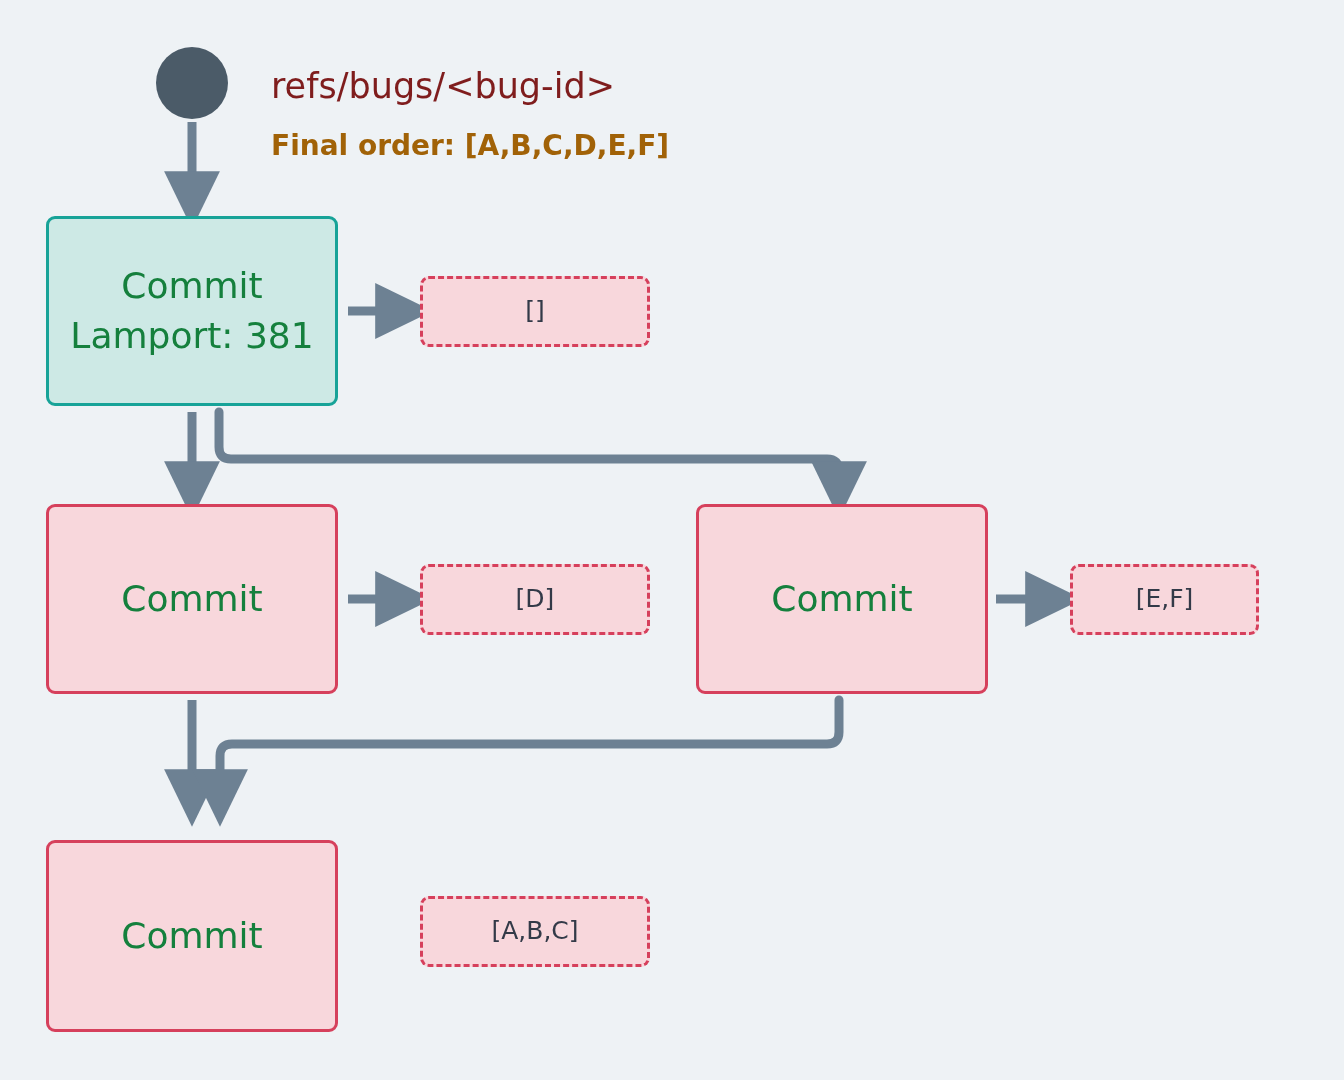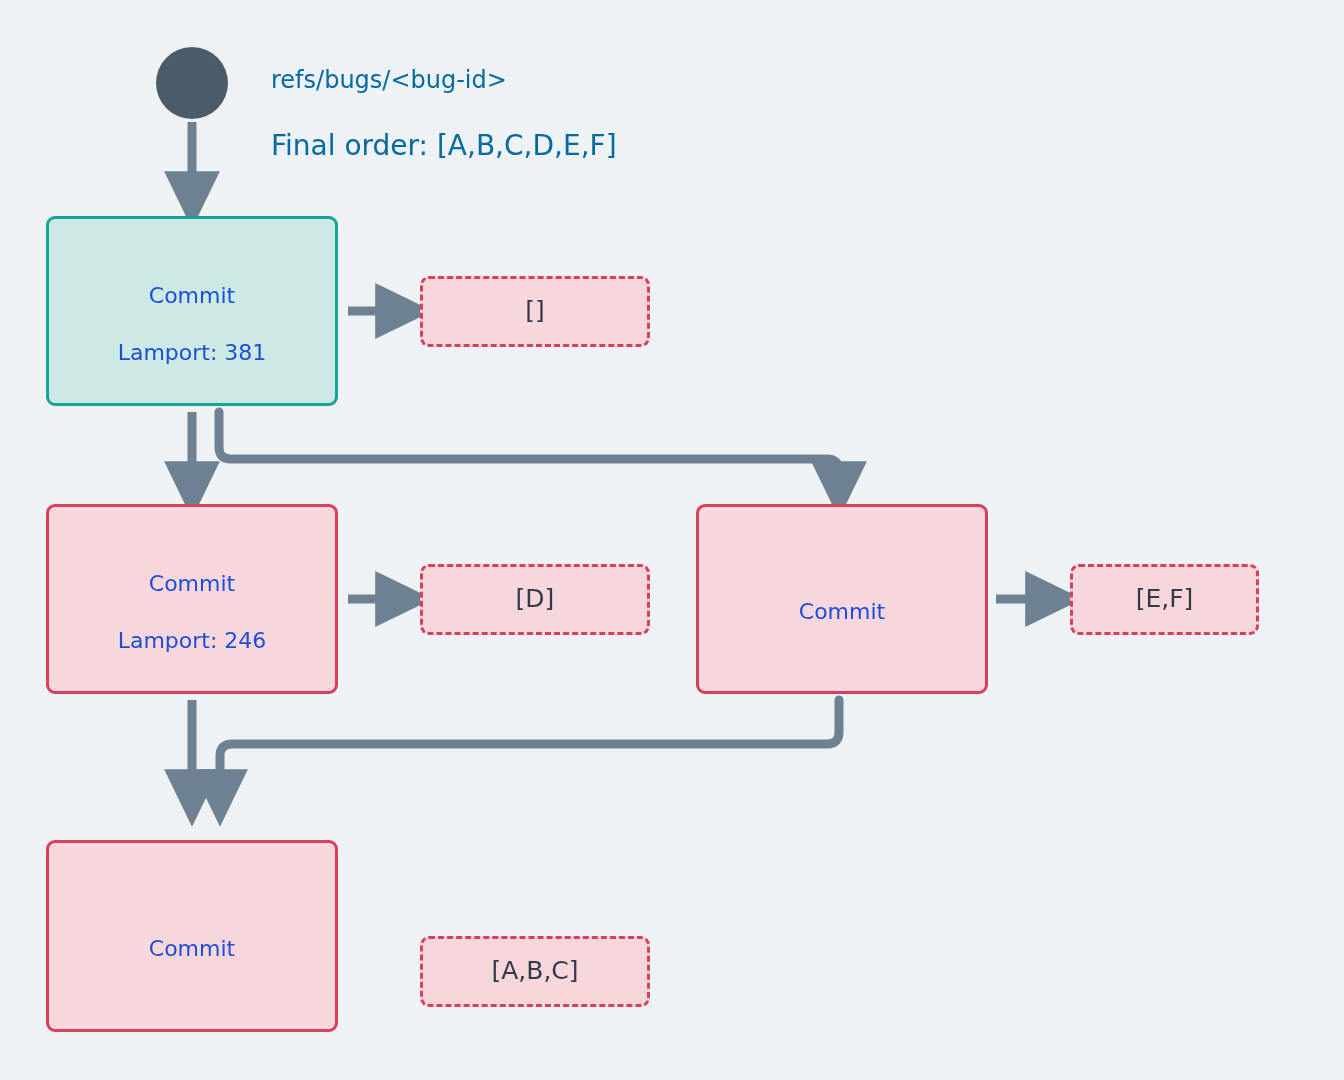--- a/index.html
+++ b/index.html
@@ -44,49 +44,48 @@
   }
   .commit-node.start {
     background: #cde9e5;
     border-color: #17a398;
   }
   .commit-node.pink {
     background: #f8d7dc;
     border-color: #d6405c;
   }
   .commit-line {
-    color: #1d4ed8;
-    font-size: 22px;
+    color: #15803d;
+    font-size: 36px;
     white-space: nowrap;
-    margin-top: 27px;
   }
   .order-node {
     background: #f8d7dc;
     border: 3.5px dashed #d6405c;
     border-radius: 9px;
     color: #333a48;
     font-size: 25px;
     white-space: nowrap;
   }
   .root-circle {
     position: absolute;
     border-radius: 50%;
     background: #4b5b68;
   }
   .ref-label {
     position: absolute;
-    color: #0369a1;
-    font-size: 24px;
+    color: #7f1d1d;
+    font-size: 35px;
     white-space: nowrap;
   }
   .order-label {
     position: absolute;
-    color: #0369a1;
+    color: #a16207;
     font-size: 28px;
-    font-weight: normal;
+    font-weight: bold;
     white-space: nowrap;
   }
 </style>
 </head>
 <body>
 
 <div id="stage">
 
   <svg class="edges" viewBox="0 0 1344 1080" width="1344" height="1080">
     <defs>
@@ -121,36 +120,35 @@
     <div class="commit-line">Commit</div>
     <div class="commit-line">Lamport: 381</div>
   </div>
 
   <div class="node order-node" style="left:420px; top:276px; width:230px; height:71px;">
     <div>[]</div>
   </div>
 
   <div class="node commit-node pink" style="left:46px; top:504px; width:292px; height:190px;">
     <div class="commit-line">Commit</div>
-    <div class="commit-line">Lamport: 246</div>
   </div>
 
   <div class="node order-node" style="left:420px; top:564px; width:230px; height:71px;">
     <div>[D]</div>
   </div>
 
   <div class="node commit-node pink" style="left:696px; top:504px; width:292px; height:190px;">
     <div class="commit-line">Commit</div>
   </div>
 
   <div class="node order-node" style="left:1070px; top:564px; width:189px; height:71px;">
     <div>[E,F]</div>
   </div>
 
   <div class="node commit-node pink" style="left:46px; top:840px; width:292px; height:192px;">
     <div class="commit-line">Commit</div>
   </div>
 
-  <div class="node order-node" style="left:420px; top:936px; width:230px; height:71px;">
+  <div class="node order-node" style="left:420px; top:896px; width:230px; height:71px;">
     <div>[A,B,C]</div>
   </div>
 
 </div>
 
 </body></html>

